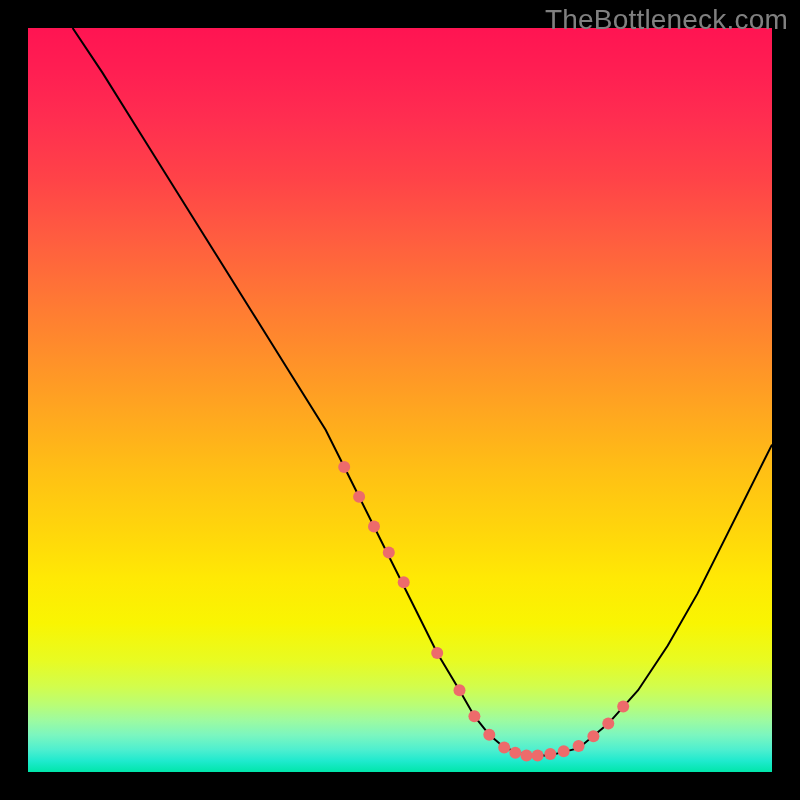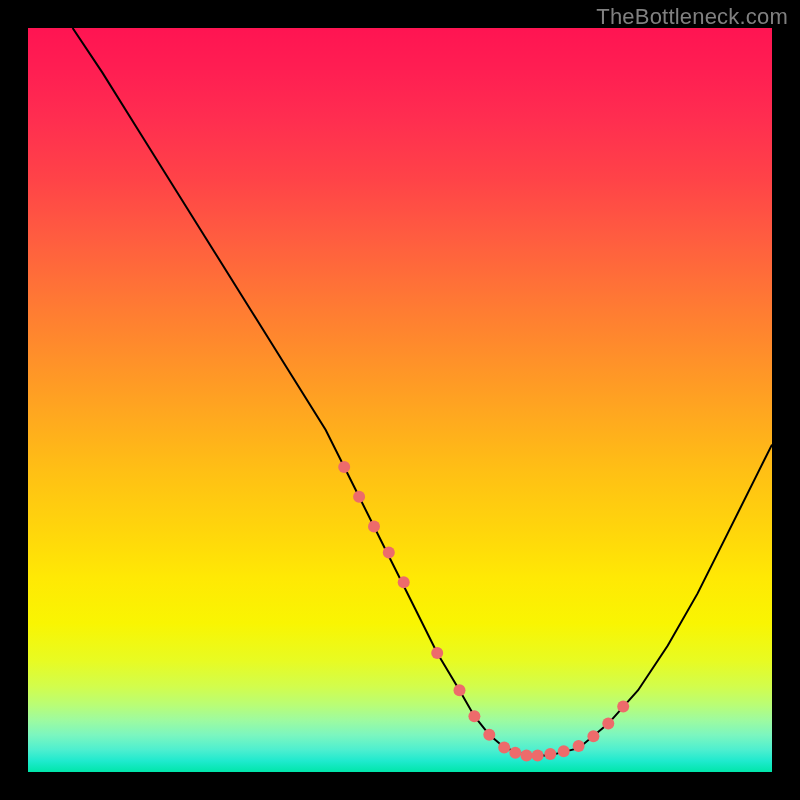--- a/index.html
+++ b/index.html
@@ -47,21 +47,21 @@
   }
   .svg-layer {
     position: absolute;
     inset: 0;
   }
   .watermark {
     position: absolute;
     top: 4px;
     right: 12px;
     font-family: Arial, Helvetica, sans-serif;
-    font-size: 22px;
+    font-size: 28px;
     color: #808080;
     letter-spacing: 0.2px;
     user-select: none;
   }
 </style>
 </head>
 <body>
 
 <div class="frame">
   <div class="gradient"></div>

